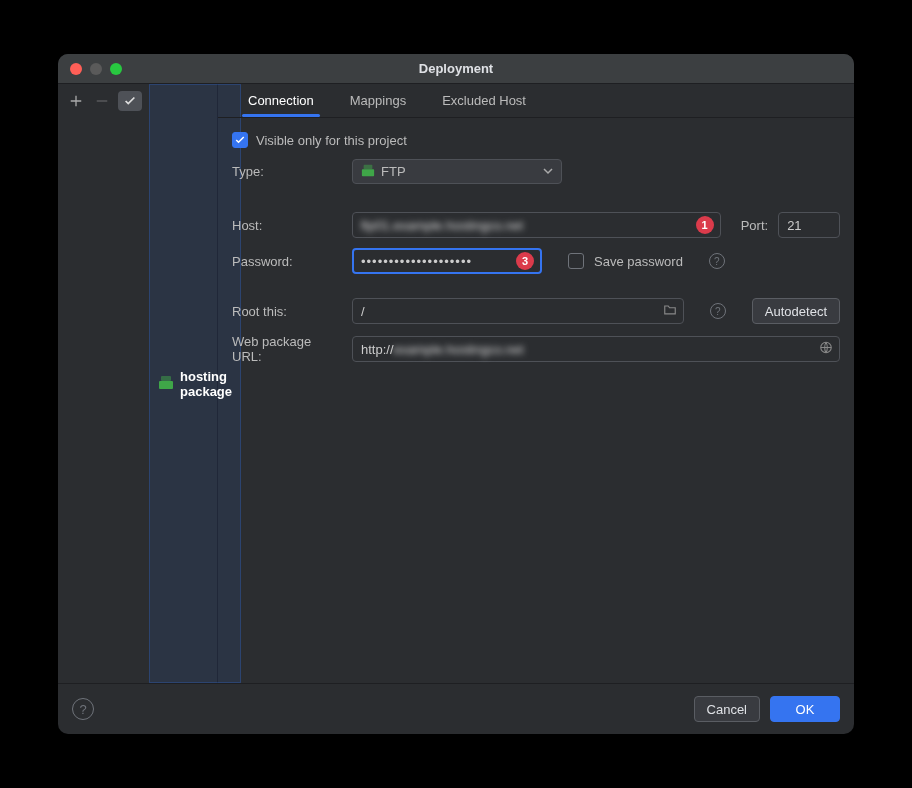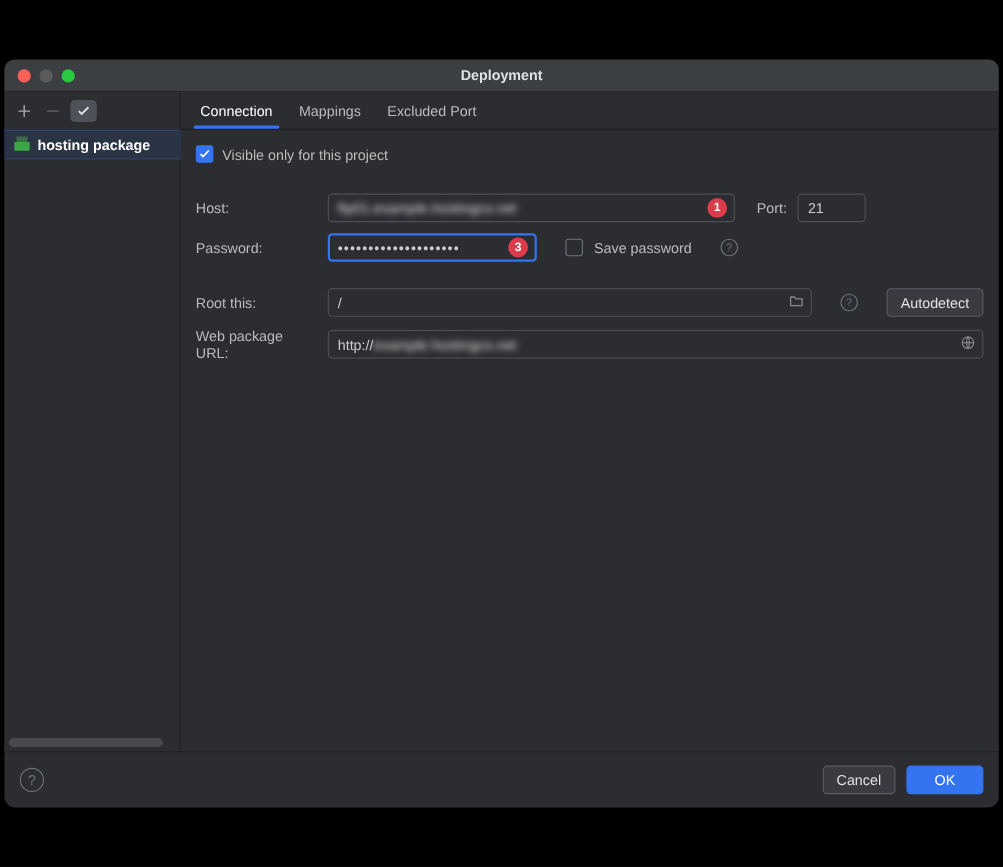--- a/index.html
+++ b/index.html
@@ -8,21 +8,21 @@
     font-family: -apple-system, BlinkMacSystemFont, "Segoe UI", sans-serif;
     font-size: 13px;
     color: #bbb;
     display: flex;
     align-items: center;
     justify-content: center;
     height: 788px;
     width: 912px;
   }
   .window {
-    width: 904px;
+    width: 796px;
     height: 680px;
     background: #2b2d30;
     border-radius: 10px;
     box-shadow: 0 10px 40px rgba(0,0,0,0.6);
     display: flex;
     flex-direction: column;
     overflow: hidden;
   }
   .titlebar {
     height: 30px;
@@ -50,21 +50,21 @@
   .main-area {
     flex: 1;
     display: flex;
     min-height: 0;
   }
   .sidebar {
     width: 160px;
     background: #2b2d30;
     border-right: 1px solid #1e1f22;
     display: flex;
-    flex-direction: column;
+    flex-direction: row;
   }
   .sidebar-toolbar {
     display: flex;
     align-items: center;
     gap: 6px;
     padding: 6px 8px;
     height: 34px;
   }
   .tb-btn {
     width: 20px; height: 20px;
@@ -113,20 +113,21 @@
     padding: 0 14px;
     border-bottom: 1px solid #1e1f22;
     height: 34px;
     align-items: center;
   }
   .tab {
     padding: 8px 4px;
     color: #bbb;
     cursor: pointer;
     position: relative;
+    margin-left: 12px;
   }
   .tab.active { color: #fff; }
   .tab.active::after {
     content: "";
     position: absolute;
     left: -2px; right: -2px; bottom: -1px;
     height: 3px;
     background: #3574f0;
     border-radius: 2px;
   }
@@ -308,34 +309,51 @@
       </div>
       <div class="sidebar-spacer"></div>
       <div class="sidebar-scroll"></div>
     </div>
 
     <div class="content">
 
       <div class="tabs">
         <div class="tab active">Connection</div>
         <div class="tab">Mappings</div>
-        <div class="tab">Excluded Port</div>
+        <div class="tab">Excluded Host</div>
       </div>
 
       <div class="form">
 
         <div class="checkbox-row">
           <div class="checkbox checked">
             <svg viewBox="0 0 16 16">
                 <path d="M3 8l3 3 7-7" stroke="#fff" stroke-width="2" fill="none"></path>
               </svg>
           </div>
           <span>Visible only for this project</span>
         </div>
 
+        <div class="row">
+          <div class="label">Type:</div>
+          <div class="select">
+            <div class="select-left">
+              <span>
+                <svg width="14" height="14" viewBox="0 0 16 16">
+                    <rect x="1" y="7" width="14" height="8" rx="1" fill="#3fa648"></rect>
+                    <rect x="3" y="2" width="10" height="5" rx="1" fill="#3fa648" opacity="0.5"></rect>
+                  </svg>
+              </span>
+              <span>FTP</span>
+            </div>
+            <svg class="chev" viewBox="0 0 10 10">
+                <path d="M1 3l4 4 4-4" stroke="#aaa" stroke-width="1.5" fill="none"></path>
+              </svg>
+          </div>
+        </div>
 
         <div style="height:8px"></div>
 
         <div class="row">
           <div class="label">Host:</div>
           <div class="input input-host">
             <span class="blur-text">ftp01.example.hostingco.net</span>
             <span class="badge">1</span>
           </div>
           <div class="port-label">Port:</div>

